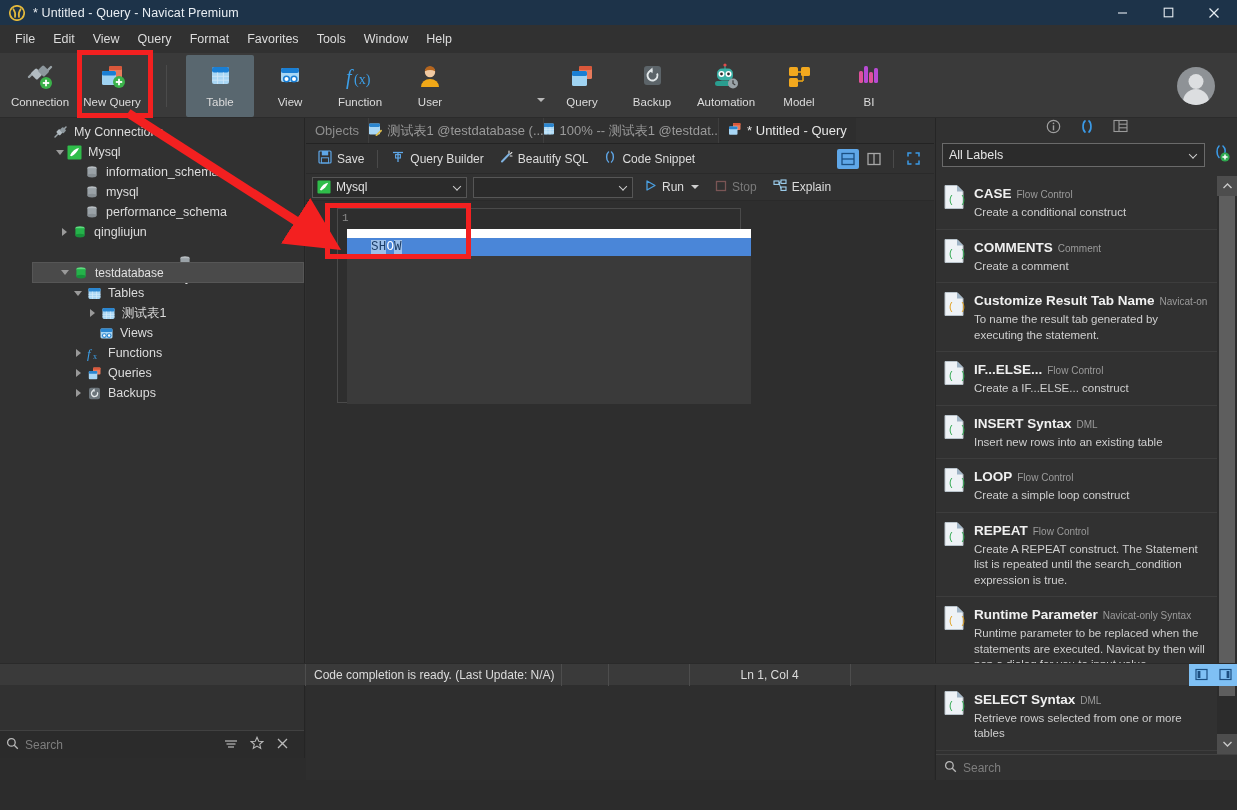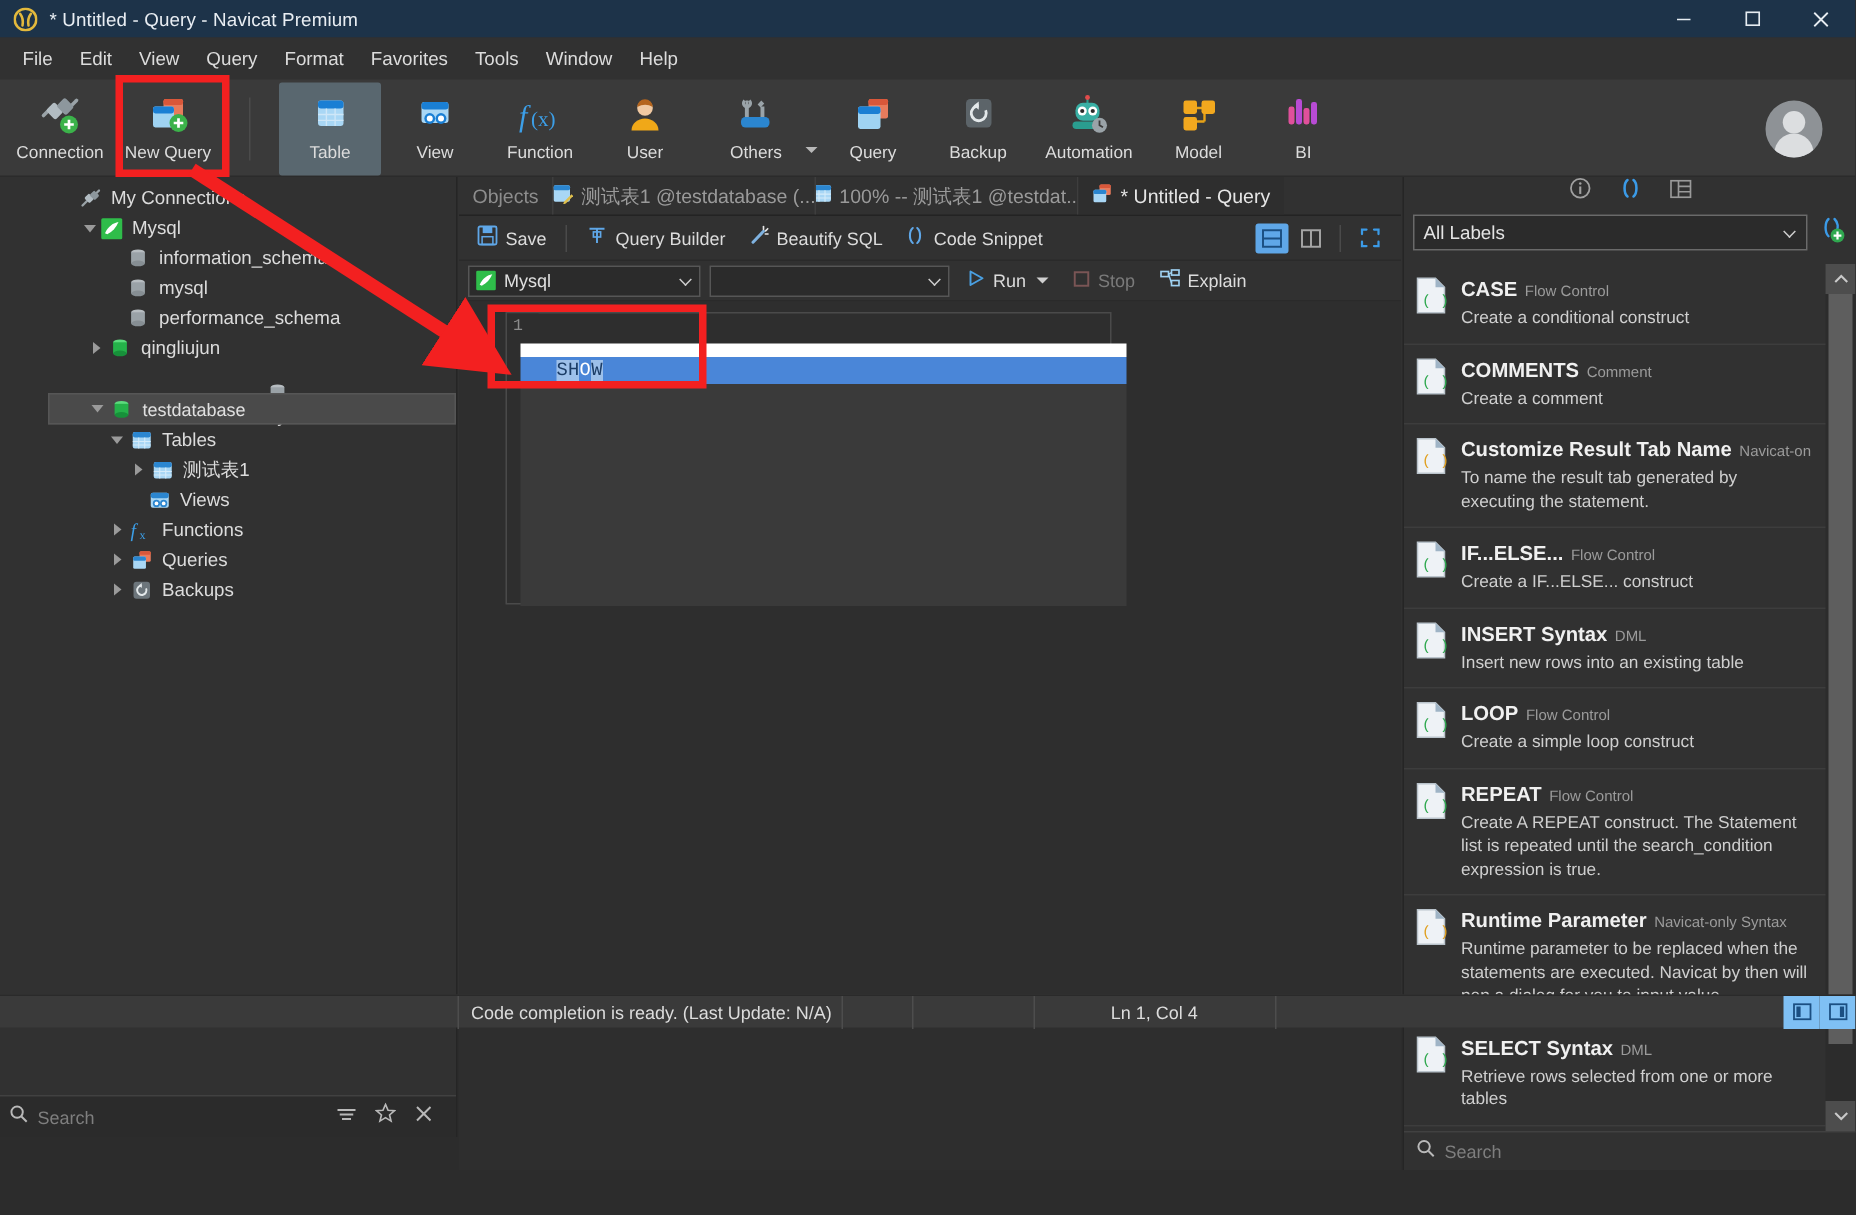--- a/index.html
+++ b/index.html
@@ -412,32 +412,20 @@
       <div class="ticon">
         <svg width="30" height="28" viewBox="0 0 30 28">
           <circle cx="15" cy="9" r="5.2" fill="#f0c9a2"></circle>
           <path d="M9.8 8.3 a5.2 5.2 0 0 1 10.4 0 q-5 -2.8 -10.4 0z" fill="#b5651d"></path>
           <path d="M6 24 a9 8 0 0 1 18 0z" fill="#f0a818"></path>
         </svg>
       </div>
       <div class="tlabel">User</div>
     </div>
 
-    <div class="tool" style="left:470px;">
-      <div class="ticon">
-        <svg width="30" height="28" viewBox="0 0 30 28">
-          <path d="M9 4 l0 5 m-1.6 -5 a2.4 2.4 0 1 0 3.2 0" stroke="#9aa3a8" stroke-width="2" fill="none"></path>
-          <rect x="7.6" y="8" width="2.6" height="8" fill="#9aa3a8"></rect>
-          <path d="M18.5 4 l-2.4 2.6 l2 2 l2.4 -2.6z" fill="#9aa3a8"></path>
-          <rect x="18" y="8" width="2.6" height="8" fill="#9aa3a8"></rect>
-          <rect x="5" y="15" width="19" height="7" rx="3" fill="#2b86d0"></rect>
-        </svg>
-      </div>
-      <div class="tlabel">Others</div>
-    </div>
     <div class="caret-small" style="left:537px; top:45px;"></div>
 
     <div class="tool" style="left:548px;">
       <div class="ticon">
         <svg width="30" height="28" viewBox="0 0 30 28">
           <rect x="12" y="3" width="13" height="13" rx="1.5" fill="#e87b5c"></rect>
           <rect x="12" y="3" width="13" height="4" rx="1.5" fill="#d9573a"></rect>
           <rect x="5" y="8" width="15" height="15" rx="1.6" fill="#9fd3f2"></rect>
           <rect x="5" y="8" width="15" height="5" rx="1.6" fill="#1a7fd4"></rect>
         </svg>

